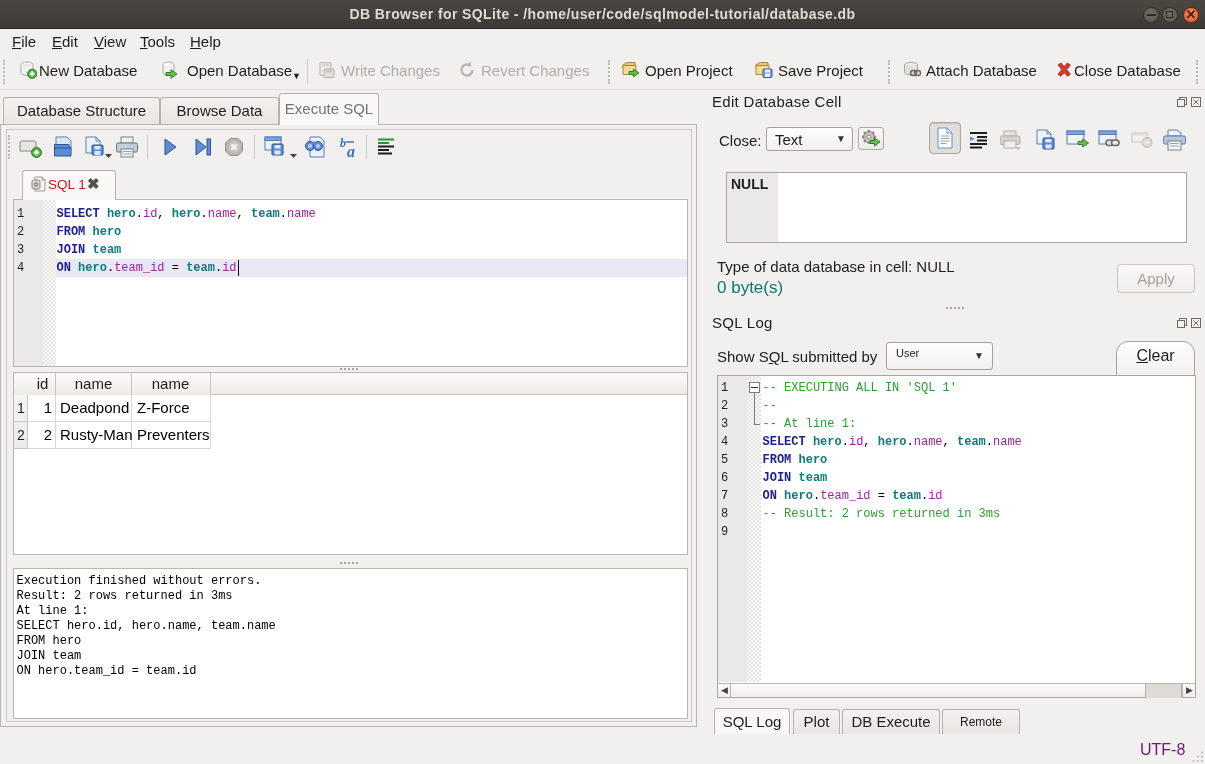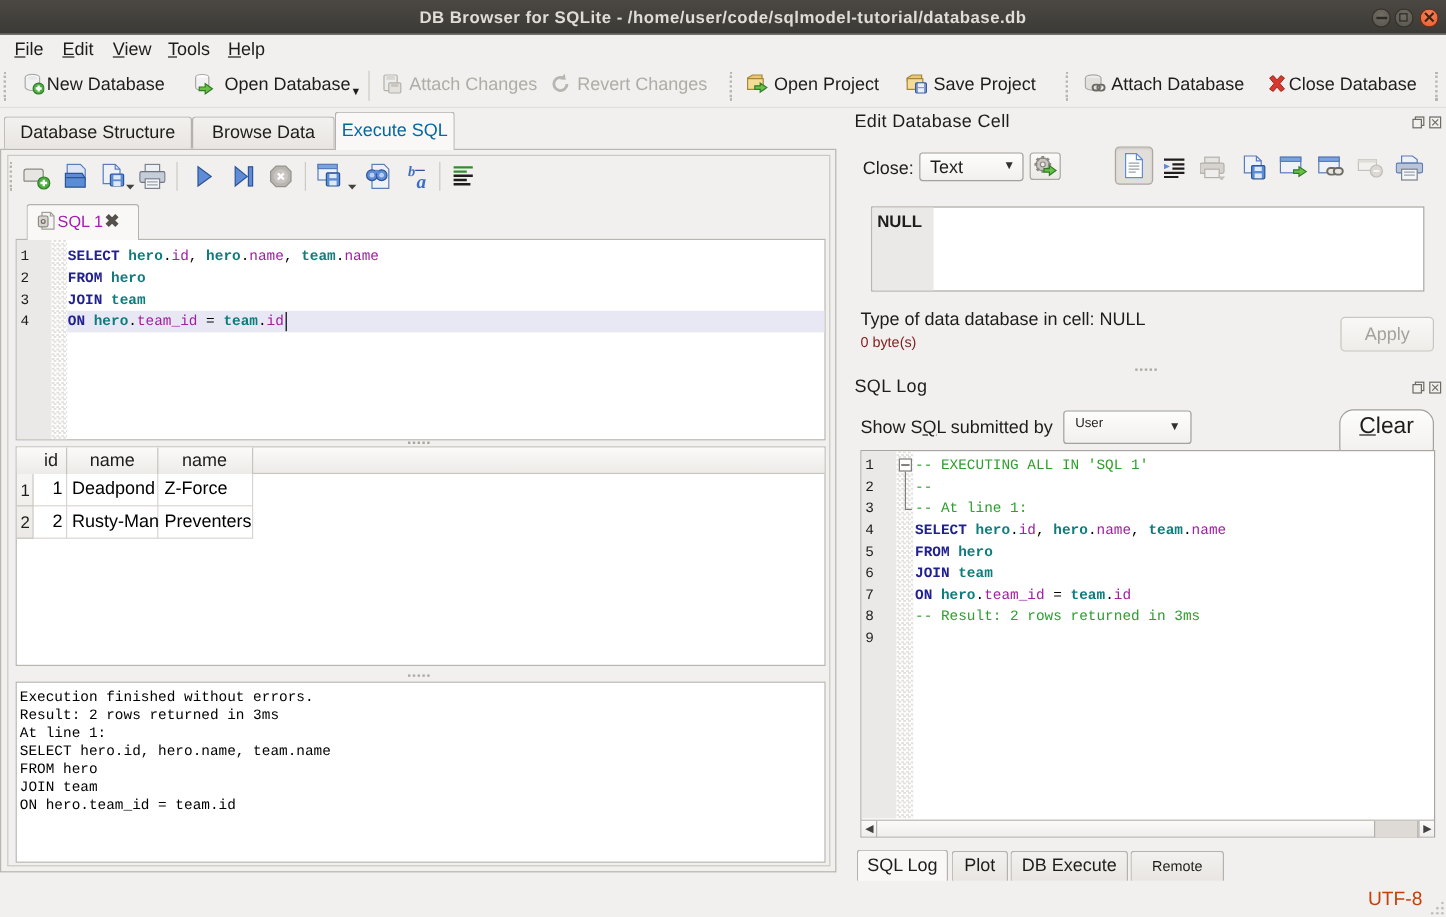--- a/index.html
+++ b/index.html
@@ -60,21 +60,21 @@
   <span class="abs" style="left:292px;top:17px;font-size:9px;color:#1f1d1b;">▼</span>
   <div class="abs tsep" style="left:307px;top:5px;height:25px;"></div>
   <span class="abs" id="ic-write" style="left:318px;top:7px;">
       <svg width="18" height="18" viewBox="0 0 18 18">
     <rect x="2" y="1.5" width="11" height="13" rx="1" fill="#ececea" stroke="#b4b0ab"></rect>
     <rect x="4" y="1.5" width="7" height="4" fill="#d9d6d2"></rect>
     <rect x="6" y="8" width="10" height="8.5" rx="1" fill="#e4e1dd" stroke="#b4b0ab"></rect>
     <rect x="8" y="8.5" width="6" height="3" fill="#c9c5c0"></rect>
   </svg>
     </span>
-  <span class="abs" style="left:341px;top:8px;color:#b0aca7;">Attach Changes</span>
+  <span class="abs" style="left:341px;top:8px;color:#b0aca7;">Write Changes</span>
   <span class="abs" id="ic-revert" style="left:458px;top:7px;">
       <svg width="18" height="18" viewBox="0 0 18 18">
     <path d="M14.5 9a5.5 5.5 0 1 1 -2.2-4.4" fill="none" stroke="#b9b5b0" stroke-width="2.4"></path>
     <path d="M12.5 0.5 l1 5 -5 -0.5 z" fill="#b9b5b0"></path>
   </svg>
     </span>
   <span class="abs" style="left:481px;top:8px;color:#b0aca7;">Revert Changes</span>
   <div class="abs grip" style="left:608px;top:6px;height:24px;"></div>
   <span class="abs" id="ic-openproj" style="left:622px;top:7px;">
       <svg width="19" height="18" viewBox="0 0 19 18">
@@ -108,21 +108,21 @@
       <svg width="16" height="18" viewBox="0 0 16 18">
     <path d="M2 4 l3-2 3.2 3.6 L11.4 2 l3 2 -3.8 4.6 3.8 4.6 -3 2 -3.2-3.6 -3.2 3.6 -3-2 3.8-4.6 z" fill="#d63a2f" stroke="#9c2318" stroke-width="0.8"></path>
   </svg>
     </span>
   <span class="abs" style="left:1074px;top:8px;">Close Database</span>
   <div class="abs grip" style="left:1196px;top:6px;height:24px;"></div>
 </div>
 
 <div class="abs" style="left:3px;top:97px;width:157px;height:27px;background:linear-gradient(#f3f1ef,#e8e5e2);border:1px solid #b5b1ac;border-bottom:none;border-radius:3px 3px 0 0;text-align:center;line-height:26px;font-size:15px;color:#1f1d1b;">Database Structure</div>
 <div class="abs" style="left:160px;top:97px;width:119px;height:27px;background:linear-gradient(#f3f1ef,#e8e5e2);border:1px solid #b5b1ac;border-bottom:none;border-radius:3px 3px 0 0;text-align:center;line-height:26px;font-size:15px;color:#1f1d1b;">Browse Data</div>
-<div class="abs" style="left:279px;top:93px;width:100px;height:32px;background:#f9f8f7;border:1px solid #b5b1ac;border-bottom:none;border-radius:3px 3px 0 0;text-align:center;line-height:29px;font-size:15px;color:#0369a1;z-index:3;">Execute SQL</div>
+<div class="abs" style="left:279px;top:93px;width:100px;height:32px;background:#f9f8f7;border:1px solid #b5b1ac;border-bottom:none;border-radius:3px 3px 0 0;text-align:center;line-height:29px;font-size:15px;color:#737373;z-index:3;">Execute SQL</div>
 
 <div class="abs" style="left:0px;top:124px;width:697px;height:603px;background:#f1f0ee;border:1px solid #b9b5b0;"></div>
 <div class="abs" style="left:6px;top:129px;width:686px;height:593px;border:1px solid #cbc7c2;"></div>
 
 <div class="abs" id="edtoolbar" style="left:8px;top:131px;width:680px;height:32px;">
   <div class="abs grip" style="left:0px;top:4px;height:24px;"></div>
   <span class="abs" style="left:10px;top:6px;">
       <svg width="26" height="22" viewBox="0 0 26 22">
     <path d="M2 14 v-8 a2 2 0 0 1 2-2 h12 a2 2 0 0 1 2 2 v8" fill="#e8e6e3" stroke="#8c8883"></path>
     <path d="M2 14 h16" stroke="#8c8883"></path>
@@ -216,21 +216,21 @@
 
 <div class="abs" style="left:22px;top:170px;width:94px;height:30px;background:#f9f8f7;border:1px solid #b5b1ac;border-bottom:none;border-radius:3px 3px 0 0;z-index:3;"></div>
 <span class="abs" id="ic-sqltab" style="left:31px;top:176px;z-index:4;">
     <svg width="15" height="16" viewBox="0 0 15 16">
   <path d="M4 1 h7 l3 3 v11 h-10 z" fill="#f4f4f2" stroke="#a19d98"></path>
   <path d="M11 1 v3 h3" fill="none" stroke="#a19d98"></path>
   <rect x="1" y="4" width="8" height="9" rx="1.5" fill="#d8d5d1" stroke="#8c8883"></rect>
   <circle cx="5" cy="8.5" r="1.6" fill="none" stroke="#6e6a64"></circle>
 </svg>
   </span>
-<span class="abs" style="left:48px;top:177px;font-size:13.5px;color:#a21caf;z-index:4;">SQL 1</span>
+<span class="abs" style="left:48px;top:177px;font-size:13.5px;color:#b91c1c;z-index:4;">SQL 1</span>
 <span class="abs" style="left:87px;top:175px;font-size:15px;font-weight:bold;color:#55514c;z-index:4;">✖</span>
 
 <div class="abs" style="left:13px;top:199px;width:675px;height:168px;background:#fff;border:1px solid #b9b5b0;">
   <div class="abs" style="left:0;top:0;width:29px;height:166px;background:#ebe9e7;"></div>
   <div class="abs" style="left:29px;top:0;width:13px;height:166px;background-image:repeating-conic-gradient(#e3e1df 0% 25%, #ffffff 0% 50%);background-size:4px 4px;"></div>
   <div class="abs mono" style="left:3px;top:5px;font-size:12px;line-height:18px;color:#1f1d1b;">1<br>2<br>3<br>4</div>
   <div class="abs" style="left:42px;top:59px;width:631px;height:18px;background:#e8e8f5;"></div>
   <div class="abs mono" style="left:42.5px;top:5px;font-size:12px;line-height:18px;color:#000;white-space:pre;"><span class="kw">SELECT</span> <span class="tb">hero</span>.<span class="fld">id</span>, <span class="tb">hero</span>.<span class="fld">name</span>, <span class="tb">team</span>.<span class="fld">name</span><br><span class="kw">FROM</span> <span class="tb">hero</span><br><span class="kw">JOIN</span> <span class="tb">team</span><br><span class="kw">ON</span> <span class="tb">hero</span>.<span class="fld">team_id</span> = <span class="tb">team</span>.<span class="fld">id</span></div>
   <div class="abs" style="left:224px;top:60px;width:1px;height:16px;background:#000;"></div>
 </div>
@@ -366,21 +366,21 @@
   <rect x="5" y="12" width="13" height="9" fill="#f4f6f8" stroke="#7b828c"></rect>
   <path d="M7 14.5 h9 M7 17 h9" stroke="#9aa2ac"></path>
 </svg>
   </span>
 
 <div class="abs" style="left:726px;top:172px;width:461px;height:71px;background:#fff;border:1px solid #a9a5a0;">
   <div class="abs" style="left:0;top:0;width:51px;height:69px;background:#ebe9e7;"></div>
   <div class="abs" style="left:4px;top:3px;font-size:14px;font-weight:bold;color:#1f1d1b;">NULL</div>
 </div>
 <div class="abs" style="left:717px;top:258px;font-size:15px;color:#1f1d1b;">Type of data database in cell: NULL</div>
-<div class="abs" style="left:717px;top:278px;font-size:12px;color:#7f1d1d;">0 byte(s)</div>
+<div class="abs" style="left:717px;top:278px;font-size:17px;color:#0f766e;">0 byte(s)</div>
 <div class="abs" style="left:1117px;top:264px;width:78px;height:29px;background:linear-gradient(#f9f8f6,#efedea);border:1px solid #c9c5c0;border-radius:4px;text-align:center;line-height:28px;font-size:15px;color:#a5a19c;">Apply</div>
 
 <div class="abs" style="left:946px;top:307px;width:18px;height:3px;border-top:2px dotted #aaa6a1;"></div>
 
 <div class="abs" style="left:712px;top:314px;font-size:15px;letter-spacing:0.3px;color:#1f1d1b;">SQL Log</div>
 <span class="abs" id="dock-ic3" style="left:1176px;top:317px;">
     <svg width="12" height="12" viewBox="0 0 12 12">
   <rect x="3.5" y="1.5" width="7" height="7" fill="none" stroke="#6e6a64"></rect>
   <rect x="1.5" y="3.5" width="7" height="7" fill="#f1f0ee" stroke="#6e6a64"></rect>
 </svg>
@@ -390,21 +390,21 @@
   <rect x="1.5" y="1.5" width="9" height="9" fill="none" stroke="#6e6a64"></rect>
   <path d="M3.5 3.5 l5 5 M8.5 3.5 l-5 5" stroke="#6e6a64"></path>
 </svg>
   </span>
 
 <div class="abs" style="left:717px;top:348px;font-size:15px;color:#1f1d1b;">Show S<u>Q</u>L submitted by</div>
 <div class="abs" style="left:886px;top:342px;width:107px;height:28px;background:linear-gradient(#fdfdfc,#f2f0ee);border:1px solid #a5a19c;border-radius:3px;">
   <span class="abs" style="left:9px;top:4px;font-size:11px;color:#1f1d1b;">User</span>
   <span class="abs" style="left:87px;top:7px;font-size:10px;color:#33312e;">▼</span>
 </div>
-<div class="abs" style="left:1116px;top:341px;width:79px;height:44px;background:linear-gradient(#fdfdfc,#f0eeec);border:1px solid #a5a19c;border-radius:12px;text-align:center;line-height:28px;font-size:19px;color:#1f1d1b;"><u>C</u>lear</div>
+<div class="abs" style="left:1116px;top:341px;width:79px;height:44px;background:linear-gradient(#fdfdfc,#f0eeec);border:1px solid #a5a19c;border-radius:12px;text-align:center;line-height:28px;font-size:16px;color:#1f1d1b;"><u>C</u>lear</div>
 
 <div class="abs" style="left:717px;top:375px;width:479px;height:323px;background:#fff;border:1px solid #a9a5a0;">
   <div class="abs" style="left:0;top:0;width:29px;height:306px;background:#ebe9e7;"></div>
   <div class="abs" style="left:29px;top:0;width:14px;height:306px;background-image:repeating-conic-gradient(#e3e1df 0% 25%, #ffffff 0% 50%);background-size:4px 4px;"></div>
   <div class="abs mono" style="left:3px;top:3px;font-size:12px;line-height:18px;color:#1f1d1b;">1<br>2<br>3<br>4<br>5<br>6<br>7<br>8<br>9</div>
 
   <div class="abs" style="left:36px;top:12px;width:3px;height:36px;border-left:1px solid #807c78;"></div>
   <div class="abs" style="left:36px;top:48px;width:6px;height:1px;background:#807c78;"></div>
   <div class="abs" style="left:31px;top:6px;width:11px;height:11px;background:#fff;border:1px solid #807c78;"></div>
   <div class="abs" style="left:33px;top:11px;width:7px;height:1px;background:#33312e;"></div>
@@ -417,21 +417,21 @@
     <div class="abs" style="left:464px;top:0;width:13px;height:14px;border-left:1px solid #b9b5b0;"></div>
     <span class="abs" style="left:468px;top:1px;font-size:9px;color:#44423e;">▶</span>
   </div>
 </div>
 
 <div class="abs" style="left:714px;top:708px;width:76px;height:26px;background:#f9f8f7;border:1px solid #b5b1ac;border-bottom:none;border-radius:3px 3px 0 0;text-align:center;line-height:25px;font-size:15px;color:#1f1d1b;">SQL Log</div>
 <div class="abs" style="left:793px;top:709px;width:47px;height:25px;background:linear-gradient(#f3f1ef,#e8e5e2);border:1px solid #b5b1ac;border-bottom:none;border-radius:3px 3px 0 0;text-align:center;line-height:24px;font-size:15px;color:#1f1d1b;">Plot</div>
 <div class="abs" style="left:842px;top:709px;width:98px;height:25px;background:linear-gradient(#f3f1ef,#e8e5e2);border:1px solid #b5b1ac;border-bottom:none;border-radius:3px 3px 0 0;text-align:center;line-height:24px;font-size:15px;color:#1f1d1b;">DB Execute</div>
 <div class="abs" style="left:942px;top:709px;width:78px;height:25px;background:linear-gradient(#f3f1ef,#e8e5e2);border:1px solid #b5b1ac;border-bottom:none;border-radius:3px 3px 0 0;text-align:center;line-height:24px;font-size:12px;color:#1f1d1b;">Remote</div>
 
-<div class="abs" style="left:1140px;top:741px;font-size:16px;color:#c2410c;">UTF-8</div>
+<div class="abs" style="left:1140px;top:741px;font-size:16px;color:#701a75;">UTF-8</div>
 <span class="abs" style="left:1191px;top:750px;">
     <svg width="13" height="13" viewBox="0 0 13 13">
   <g fill="#c2beb9">
         <circle cx="11" cy="2.5" r="1.1"></circle>
         <circle cx="11" cy="6.8" r="1.1"></circle>
         <circle cx="11" cy="11" r="1.1"></circle>
         <circle cx="6.8" cy="6.8" r="1.1"></circle>
         <circle cx="6.8" cy="11" r="1.1"></circle>
         <circle cx="2.5" cy="11" r="1.1"></circle>
       </g>

